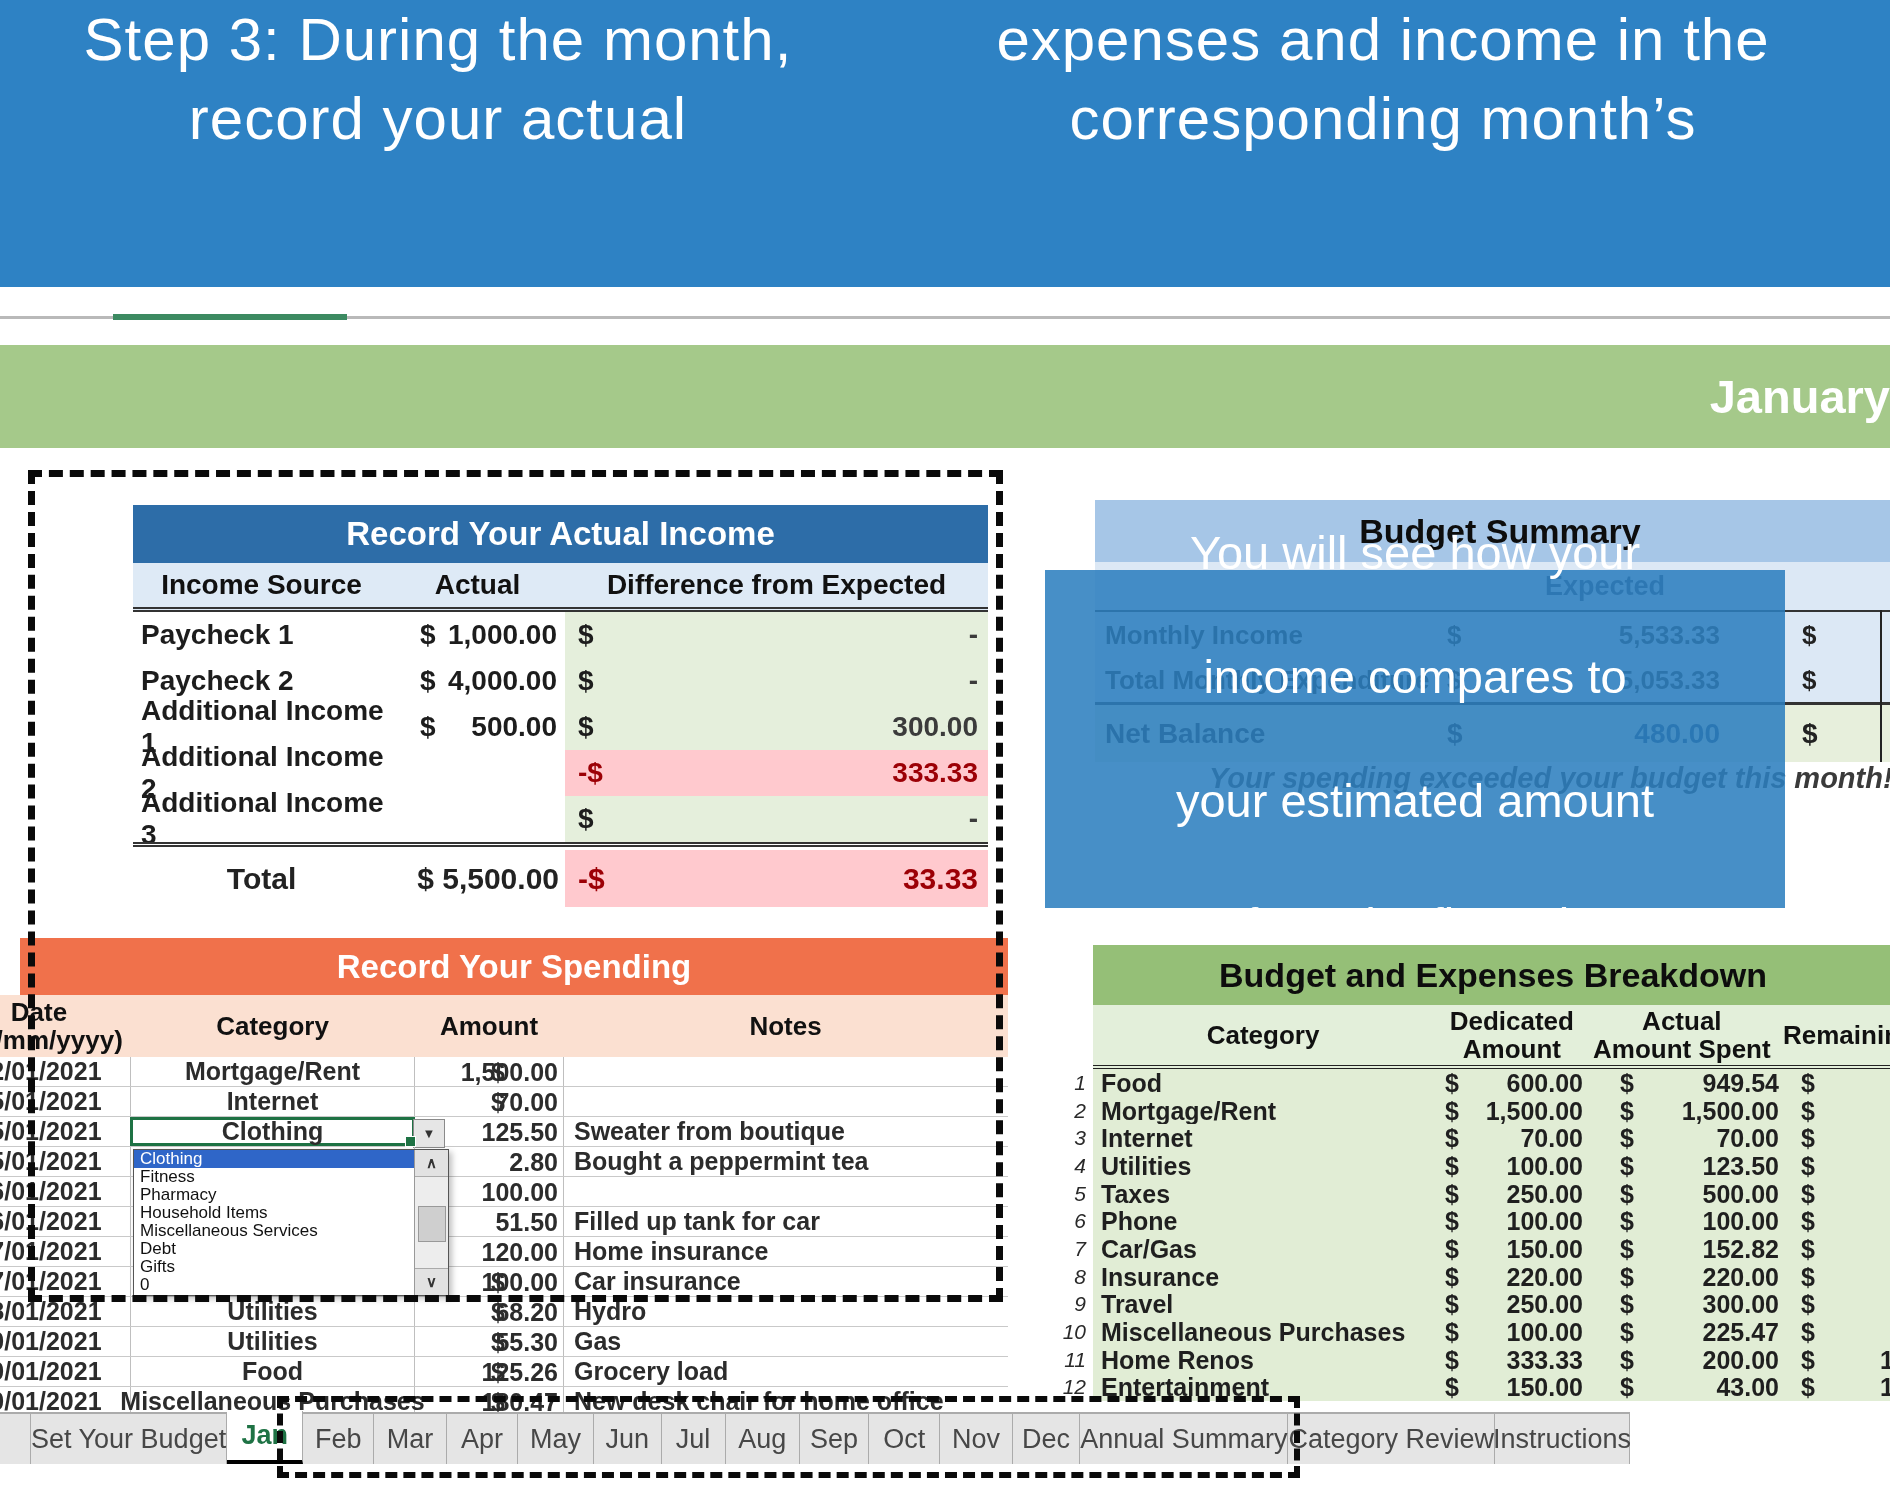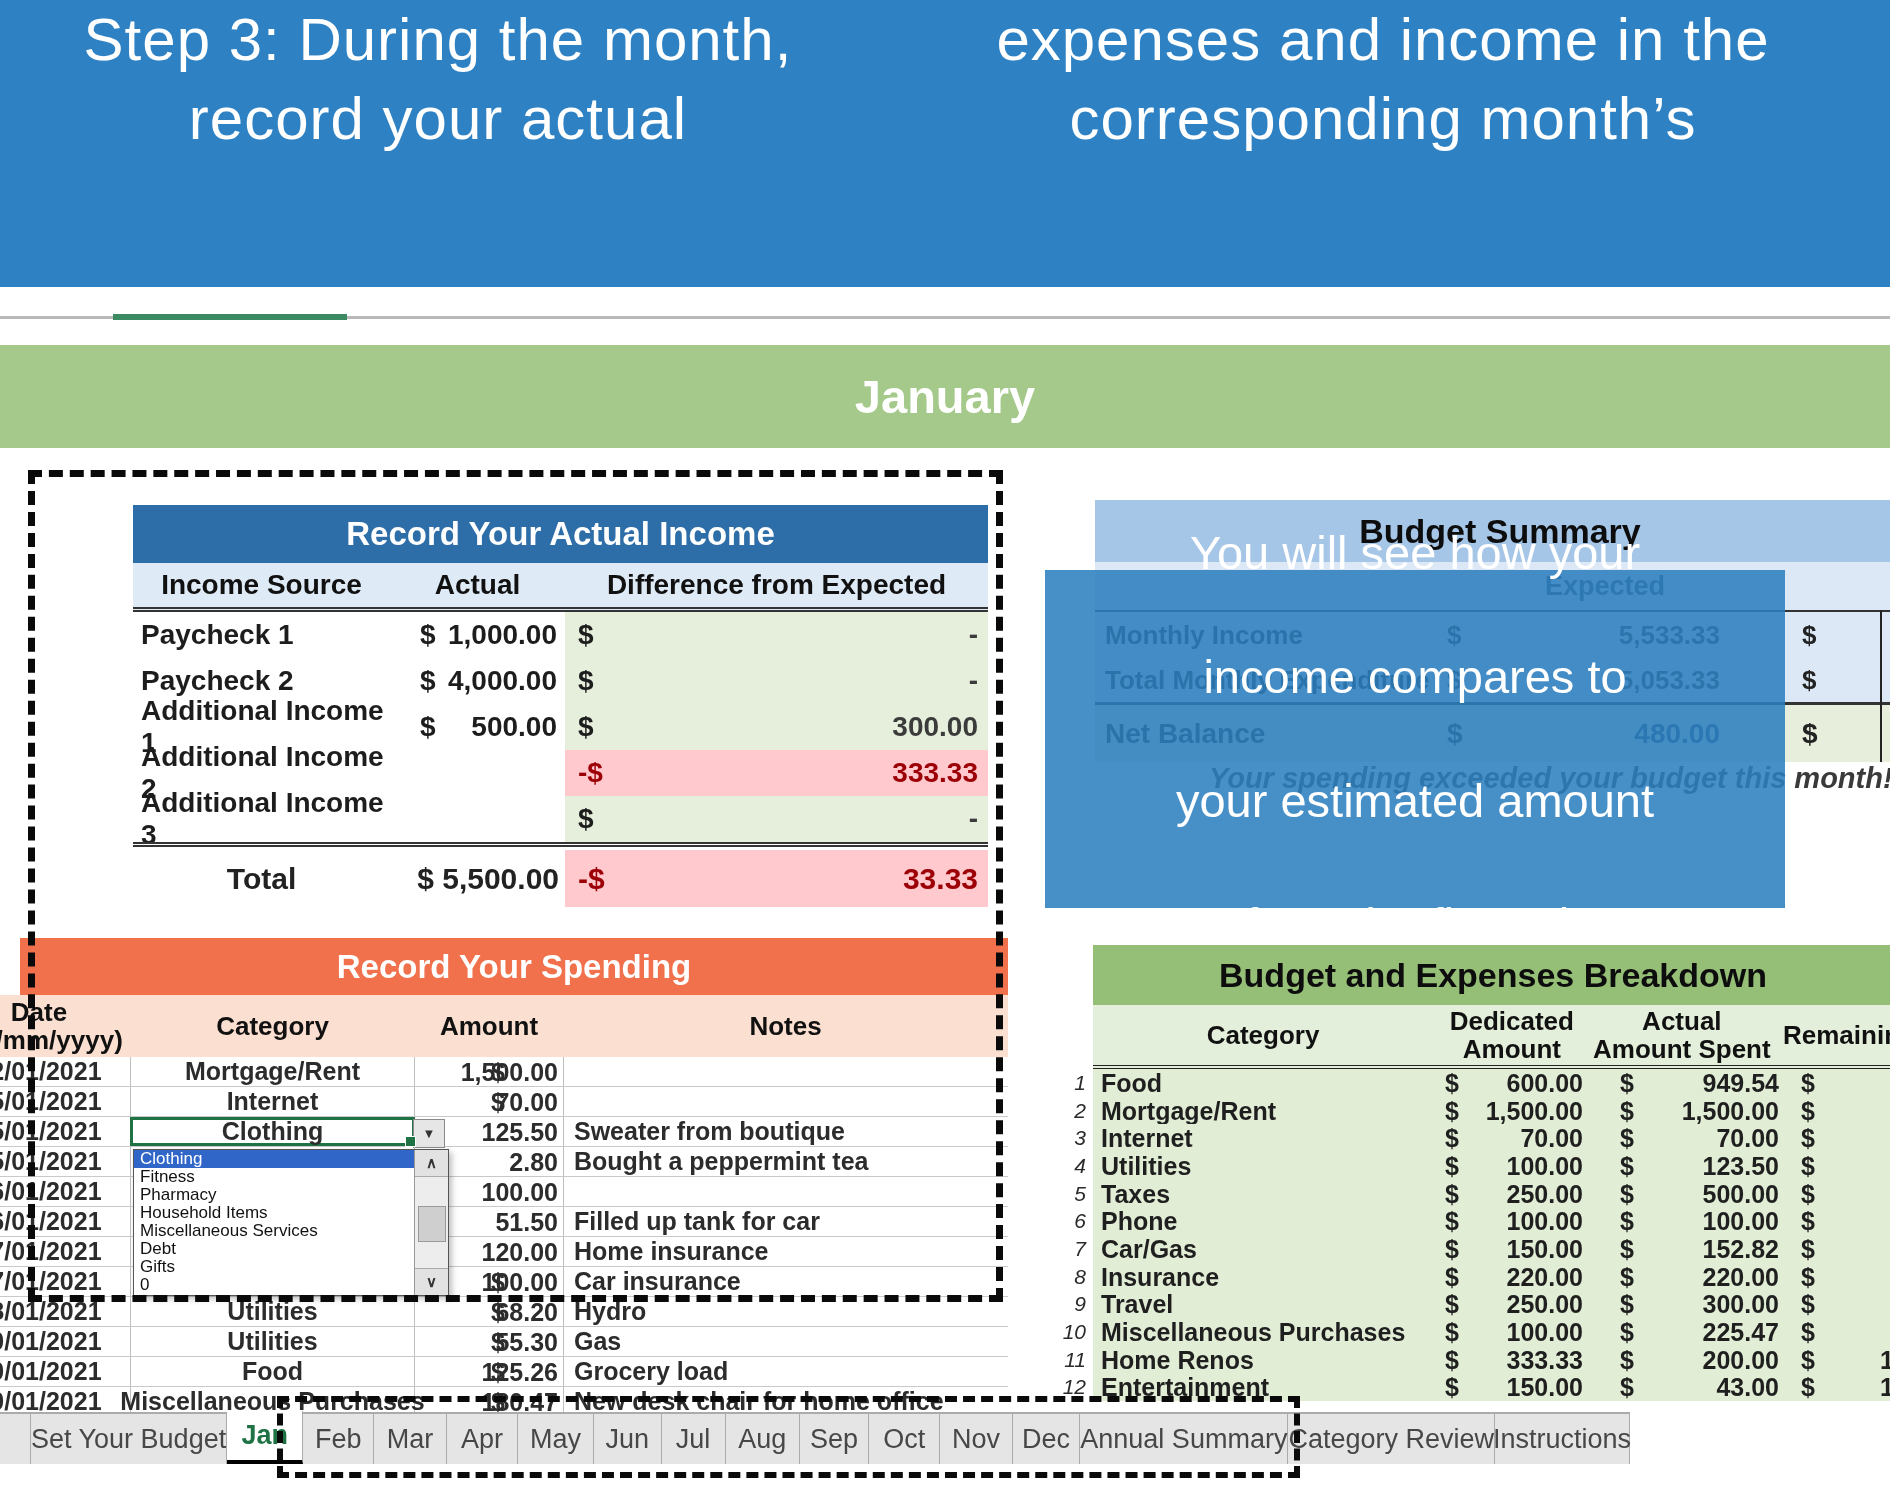--- a/index.html
+++ b/index.html
@@ -11,21 +11,21 @@
   .banner{left:0;top:0;width:1890px;height:287px;background:#2E82C4;color:#fff;
           display:flex;align-items:flex-start;justify-content:center;text-align:center;
           font-size:60px;line-height:79px;font-weight:400;letter-spacing:1px;}
 
   
   .hline{left:0;top:316px;width:1890px;height:3px;background:#b9b9b9;}
   .greenseg{left:113px;top:314px;width:234px;height:6px;background:#3C8A61;}
 
   
   .monthbar{left:0;top:345px;width:1890px;height:103px;background:#A5C98A;color:#fff;
-            display:flex;align-items:center;justify-content:center;font-size:47px;font-weight:700;}
+            display:flex;align-items:center;justify-content:flex-end;font-size:47px;font-weight:700;}
 
   
   .dash1{left:28px;top:470px;width:975px;height:832px;border:7px dashed #0a0a0a;box-sizing:border-box;z-index:40;pointer-events:none;}
   .dash2{left:277px;top:1396px;width:1023px;height:82px;border:6px dashed #0a0a0a;box-sizing:border-box;z-index:60;pointer-events:none;}
 
   
   .inc-title{left:133px;top:505px;width:855px;height:58px;background:#2D6DA8;color:#fff;
              display:flex;align-items:center;justify-content:center;font-size:33px;font-weight:700;}
   .inc-colh{left:133px;top:563px;width:855px;height:49px;background:#DEEAF6;display:flex;
             border-bottom:5px double #333;box-sizing:border-box;font-weight:700;font-size:28px;color:#111;}

